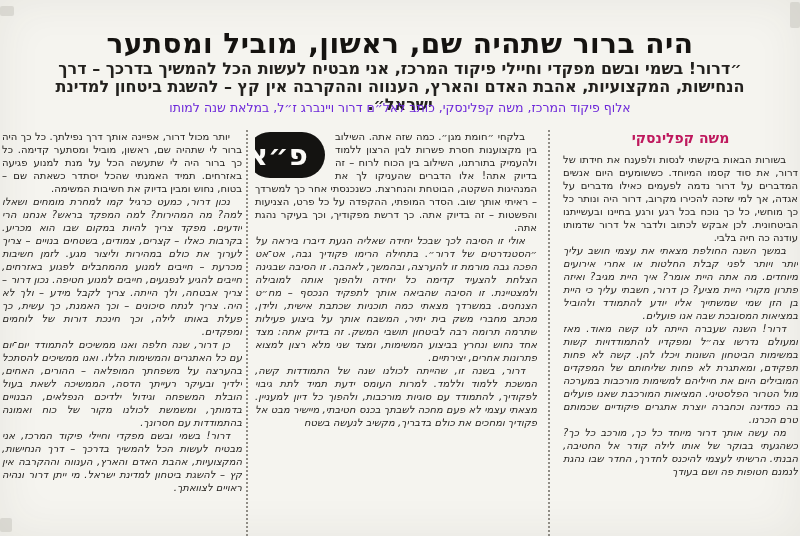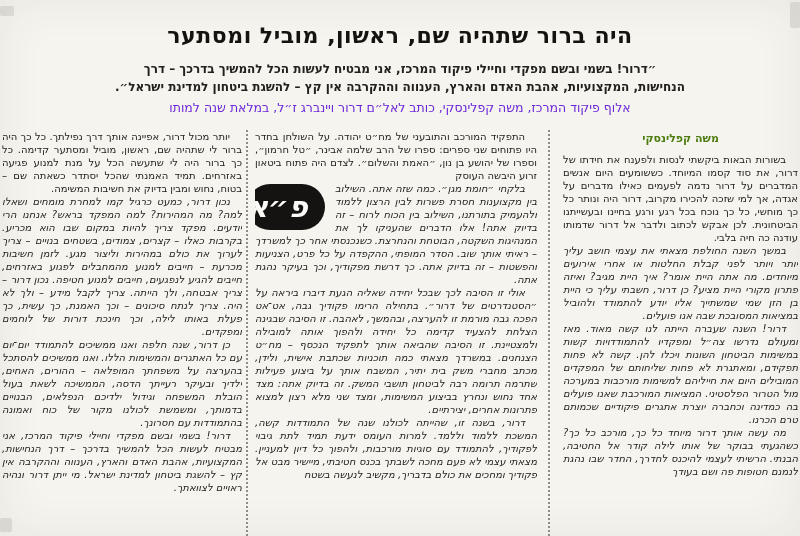--- a/index.html
+++ b/index.html
@@ -5,35 +5,35 @@
   html,body{margin:0;padding:0;}
   body{font-family:"DejaVu Sans",sans-serif;background:#e9e7e2;}
   #page{position:relative;width:800px;height:536px;background:#f5f4ef;overflow:hidden;
         box-shadow:inset 0 0 45px rgba(60,55,45,.07);direction:rtl;color:#1d1c1a;}
   .artifact{position:absolute;background:#c9c6bf;opacity:.55;border-radius:2px;}
   #art-tl{left:0;top:6px;width:14px;height:10px;}
   #art-tr{right:0;top:2px;width:10px;height:26px;}
   #art-bl{left:0;bottom:4px;width:12px;height:14px;}
 
   #title{position:absolute;top:8px;left:0;right:0;text-align:center;
-         font-weight:bold;font-size:22px;letter-spacing:.5px;color:#151310;}
+         font-weight:bold;font-size:28px;letter-spacing:.5px;color:#151310;}
   #subtitle{position:absolute;top:60px;left:30px;right:30px;text-align:center;
-            font-weight:bold;font-size:12px;line-height:18px;color:#23211e;}
+            font-weight:bold;font-size:16px;line-height:18px;color:#23211e;}
   #credit{position:absolute;top:100px;left:30px;right:30px;text-align:center;
           font-size:12.5px;font-weight:500;color:#6d28d9;}
 
   .col{position:absolute;top:130px;height:406px;overflow:hidden;
        font-size:10px;line-height:13px;text-align:justify;text-justify:inter-word;color:#24221f;}
   #col-right{left:563px;width:235px;}
   #col-middle{left:255px;width:282px;}
   #col-left{left:2px;width:240px;}
   .col p{margin:0 0 0 0;text-indent:12px;}
   .col p + p{margin-top:0;font-style:italic;}
-  #byline{font-weight:bold;font-size:11px;text-align:center;text-indent:0;
-          margin:2px 0 8px 0;color:#4d7c0f;}
+  #byline{font-weight:bold;font-size:14px;text-align:center;text-indent:0;
+          margin:2px 0 8px 0;color:#be185d;}
 
   .rule{position:absolute;top:130px;height:406px;width:0;
         border-left:2px dotted #8f8c85;}
   #rule-a{left:548px;}
   #rule-b{left:246px;}
 
   #pa-badge{float:left;width:78px;height:46px;margin:2px 10px 3px -8px;
             background:#141311;color:#fbfaf7;border-radius:24px;
             text-align:left;font-weight:bold;font-size:29px;line-height:46px;
             text-indent:0;}
@@ -61,21 +61,20 @@
 
   <div id="col-right" class="col">
     <div id="byline">משה קפלינסקי</div>
     <p>בשורות הבאות ביקשתי לנסות ולפענח את חידתו של דרור, את סוד קסמו המיוחד. כששומעים היום אנשים המדברים על דרור נדמה לפעמים כאילו מדברים על אגדה, אך למי שזכה להכירו מקרוב, דרור היה ונותר כל כך מוחשי, כל כך נוכח בכל רגע ורגע בחיינו ובעשייתנו הביטחונית. לכן אבקש לכתוב ולדבר אל דרור שדמותו עודנה כה חיה בלבי.</p>
     <p>במשך השנה החולפת מצאתי את עצמי חושב עליך יותר ויותר לפני קבלת החלטות או אחרי אירועים מיוחדים. מה אתה היית אומר? איך היית מגיב? ואיזה פתרון מקורי היית מציע? כן דרור, חשבתי עליך כי היית בן הזן שמי שמשתייך אליו יודע להתמודד ולהוביל במציאות המסובכת שבה אנו פועלים.</p>
     <p>דרור! השנה שעברה הייתה לנו קשה מאוד. מאז ומעולם נדרשו צה״ל ומפקדיו להתמודדויות קשות במשימות הביטחון השונות ויכלו להן. קשה לא פחות תפקידם, ומאתגרת לא פחות שליחותם של המפקדים המובילים היום את חייליהם למשימות מורכבות במערכה מול הטרור הפלסטיני. המציאות המורכבת שאנו פועלים בה כמדינה וכחברה יוצרת אתגרים פיקודיים שכמותם טרם הכרנו.</p>
     <p>מה עשה אותך דרור מיוחד כל כך, מורכב כל כך? כשהגעתי בבוקר של אותו לילה קודר אל החטיבה, הבנתי. הרשיתי לעצמי להיכנס לחדרך, החדר שבו נהגת לנמנם חטופות פה ושם בעודך</p>
   </div>
 
   <div id="col-middle" class="col">
-    <p>התפקיד המורכב והתובעני של מח״ט יהודה. על השולחן בחדר היו פתוחים שני ספרים: ספרו של הרב שלמה אבינר, ״טל חרמון״, וספרו של יהושע בן נון, ״האמת והשלום״. לצדם היה פתוח ביטאון זרוע היבשה העוסק</p>
     <p><span id="pa-badge">פ״א</span><span>בלקחי ״חומת מגן״. כמה שזה אתה. השילוב בין מקצוענות חסרת פשרות לבין הרצון ללמוד ולהעמיק בתורתנו, השילוב בין הכוח לרוח – זה בדיוק אתה! אלו הדברים שהעניקו לך את המנהיגות השקטה, הבוטחת והנחרצת. כשנכנסתי אחר כך למשרדך – ראיתי אותך שוב. הסדר המופתי, ההקפדה על כל פרט, הצניעות והפשטות – זה בדיוק אתה. כך דרשת מפקודיך, וכך בעיקר נהגת אתה.</span></p>
     <p>אולי זו הסיבה לכך שבכל יחידה שאליה הגעת דיברו ביראה על ״הסטנדרטים של דרור״. בתחילה הרימו פקודיך גבה, אט־אט הפכה גבה מורמת זו להערצה, ובהמשך, לאהבה. זו הסיבה שבגינה הצלחת להצעיד קדימה כל יחידה ולהפוך אותה למובילה ולמצטיינת. זו הסיבה שהביאה אותך לתפקיד הנכסף – מח״ט הצנחנים. במשרדך מצאתי כמה תוכניות שכתבת אישית, ולידן, מכתב מחברי משק בית יתיר, המשבח אותך על ביצוע פעילות שתרמה תרומה רבה לביטחון תושבי המשק. זה בדיוק אתה: מצד אחד נחוש ונחרץ בביצוע המשימות, ומצד שני מלא רצון למצוא פתרונות אחרים, יצירתיים.</p>
     <p>דרור, בשנה זו, שהייתה לכולנו שנה של התמודדות קשה, המשכת ללמוד וללמד. למרות העומס ידעת תמיד לתת גיבוי לפקודיך, להתמודד עם סוגיות מורכבות, ולהפוך כל דיון למעניין. מצאתי עצמי לא פעם מחכה לשבתך בכנס חטיבתי, מיישיר מבט אל פקודיך ומחכים את כולם בדבריך, מקשיב לנעשה בשטח</p>
   </div>
 
   <div id="col-left" class="col">
     <p>יותר מכול דרור, אפיינה אותך דרך נפילתך. כל כך היה ברור לי שתהיה שם, ראשון, מוביל ומסתער קדימה. כל כך ברור היה לי שתעשה הכל על מנת למנוע פגיעה באזרחים. תמיד האמנתי שהכל יסתדר כשאתה שם – בטוח, נחוש ומבין בדיוק את חשיבות המשימה.</p>
     <p>נכון דרור, כמעט כרגיל קמו למחרת מומחים ושאלו למה? מה המהירות? למה המפקד בראש? אנחנו הרי יודעים. מפקד צריך להיות במקום שבו הוא מכריע. בקרבות כאלו – קצרים, צמודים, בשטחים בנויים – צריך לערוך את כולם במהירות וליצור מגע. לזמן חשיבות מכרעת – חייבים למנוע מהמחבלים לפגוע באזרחים, חייבים להגיע לנפגעים, חייבים למנוע חטיפה. נכון דרור – צריך אבטחה, ולך הייתה. צריך לקבל מידע – ולך לא היה. צריך לנתח סיכונים – וכך האמנת, כך עשית, כך פעלת באותו לילה, וכך חינכת דורות של לוחמים ומפקדים.</p>
     <p>כן דרור, שנה חלפה ואנו ממשיכים להתמודד יום־יום עם כל האתגרים והמשימות הללו. ואנו ממשיכים להסתכל בהערצה על משפחתך המופלאה – ההורים, האחים, ילדיך ובעיקר רעייתך הדסה, הממשיכה לשאת בעול הובלת המשפחה וגידול ילדיכם הנפלאים, הבנויים בדמותך, ומשמשת לכולנו מקור של כוח ואמונה בהתמודדות עם חסרונך.</p>
     <p>דרור! בשמי ובשם מפקדי וחיילי פיקוד המרכז, אני מבטיח לעשות הכל להמשיך בדרכך – דרך הנחישות, המקצועיות, אהבת האדם והארץ, הענווה וההקרבה אין קץ – להשגת ביטחון למדינת ישראל. מי ייתן דרור ונהיה ראויים לצוואתך.</p>

